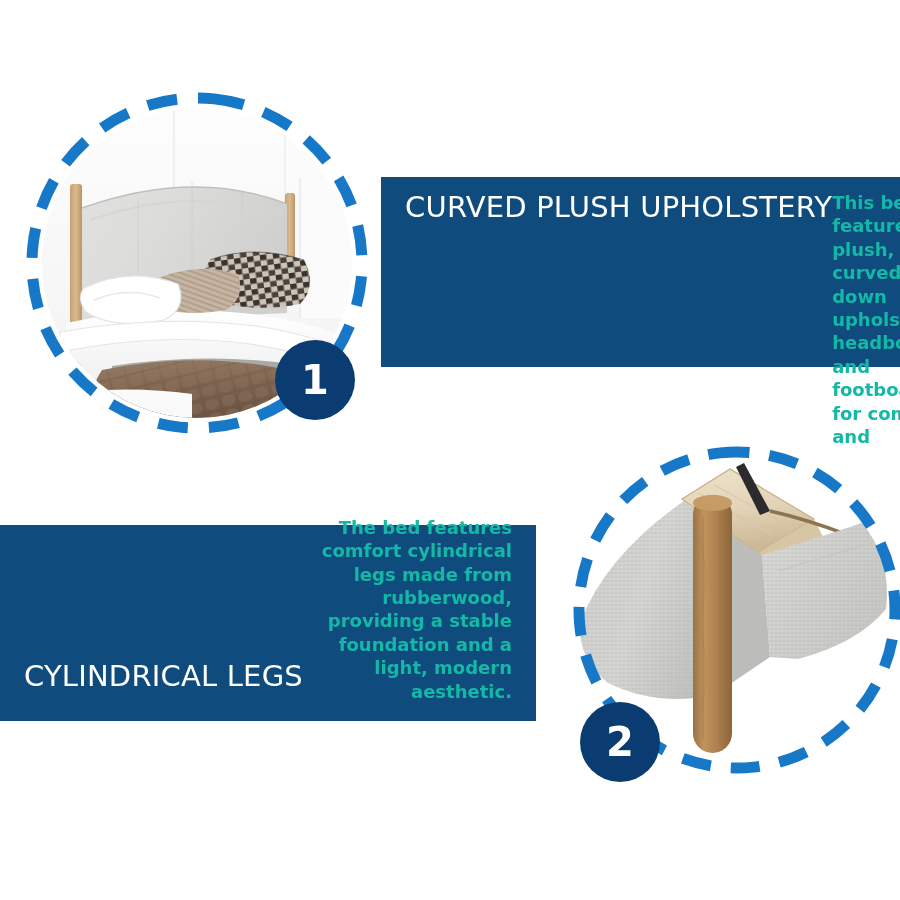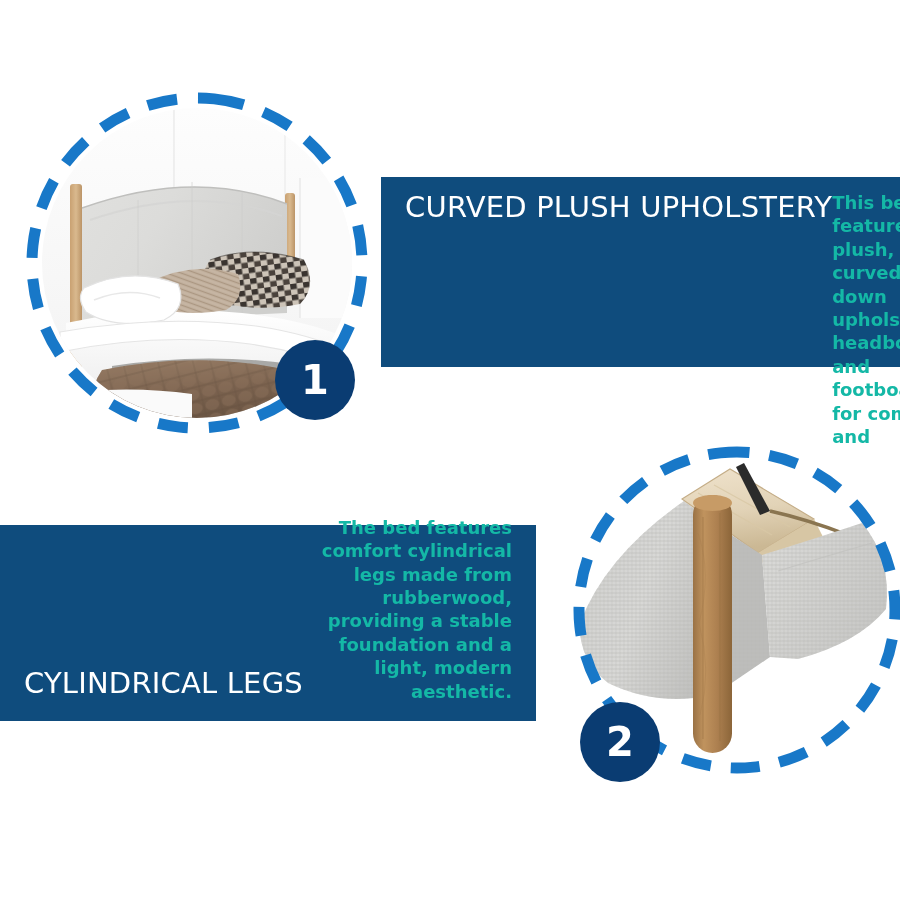--- a/index.html
+++ b/index.html
@@ -56,21 +56,21 @@
   }
 
   #panel-2 {
     left: 0px;
     top: 525px;
     width: 536px;
     height: 196px;
     text-align: right;
     align-items: flex-end;
   }
-  #panel-2 .panel-title { margin-bottom: 4px; padding-right: 4px; }
+  #panel-2 .panel-title { margin-bottom: 11px; padding-right: 4px; }
 
   
   .callout { position: absolute; }
 
   .ring {
     position: absolute;
     left: 0; top: 0;
     width: 100%; height: 100%;
     pointer-events: none;
     z-index: 3;

